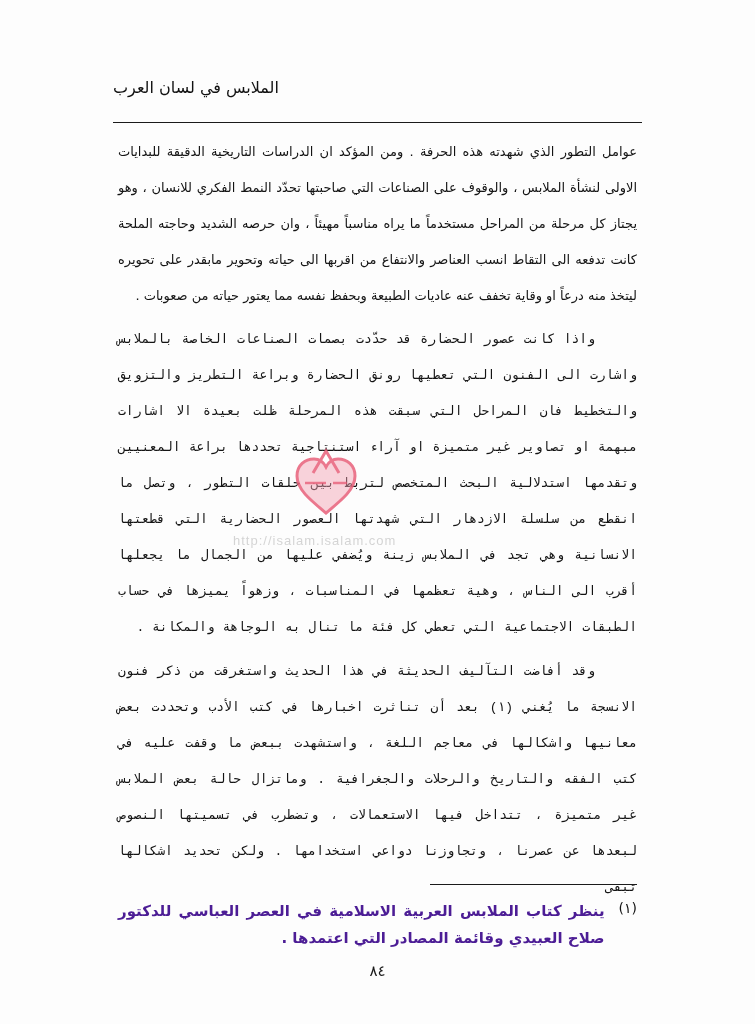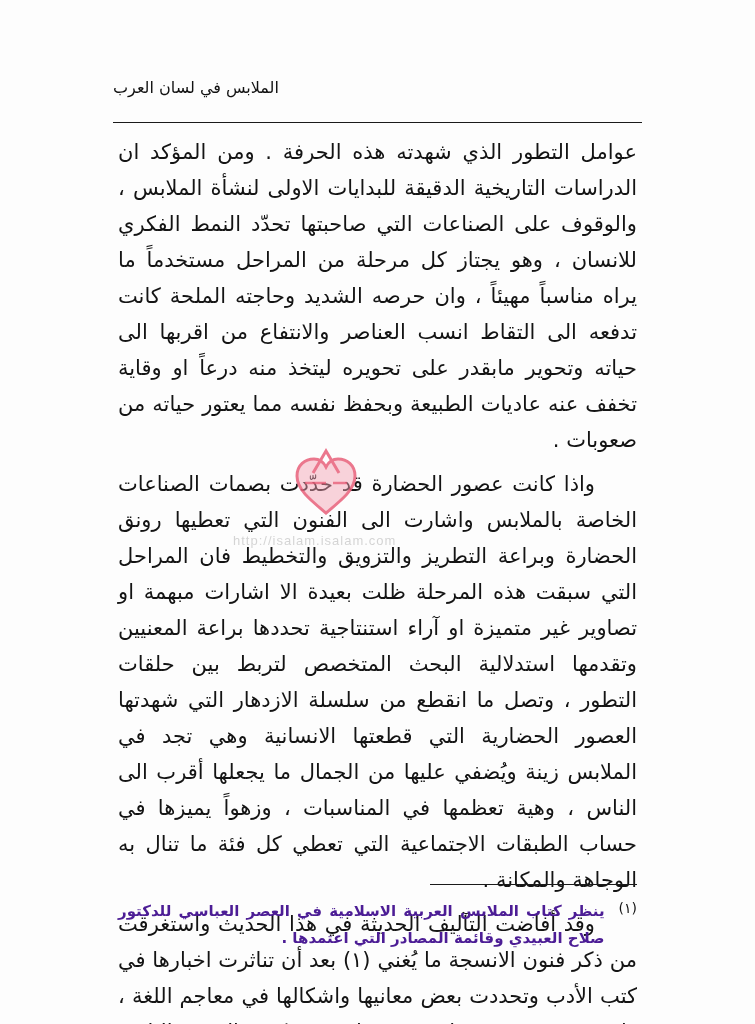--- a/index.html
+++ b/index.html
@@ -53,28 +53,28 @@
   .content {
     position: absolute;
     top: 134px;
     right: 118px;
     left: 118px;
     direction: rtl;
     text-align: justify;
     color: #141414;
   }
   .para {
-    font-size: 21px;
+    font-size: 13px;
     line-height: 36px;
     margin: 0 0 8px 0;
     text-align: justify;
     text-justify: inter-word;
     font-family: "DejaVu Sans", sans-serif;
   }
-  .para.indent { text-indent: 42px; }
+  .para.indent { text-indent: 42px; font-family: Liberation Mono, monospace; }
 
   
   .rule-foot {
     top: 884px;
     right: 118px;
     left: 430px;
     height: 1.2px;
     background: #1b1b1b;
   }
   .footnote {
@@ -179,14 +179,15 @@
     <div class="wm-sub">http://isalam.isalam.com</div>
   </div>
 
   <div class="rule rule-foot"></div>
 
   <div class="footnote">
     <span class="footnote-marker">(١)</span>
     <span class="footnote-text">ينظر كتاب الملابس العربية الاسلامية في العصر العباسي للدكتور صلاح العبيدي وقائمة المصادر التي اعتمدها .</span>
   </div>
 
+  <div class="page-number">٨٤</div>
 
 </div>
 
 </body></html>

